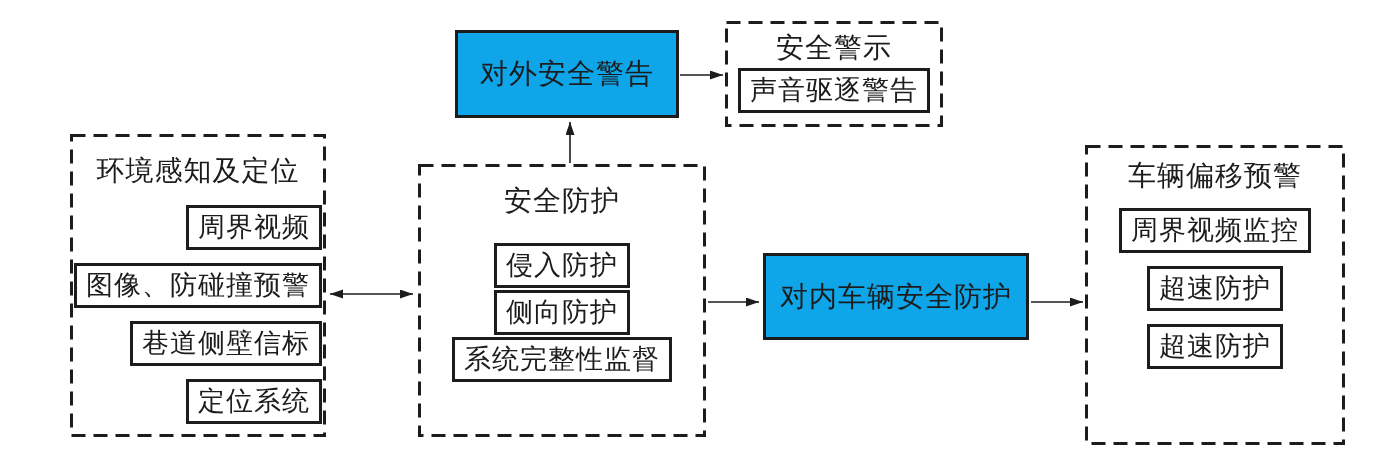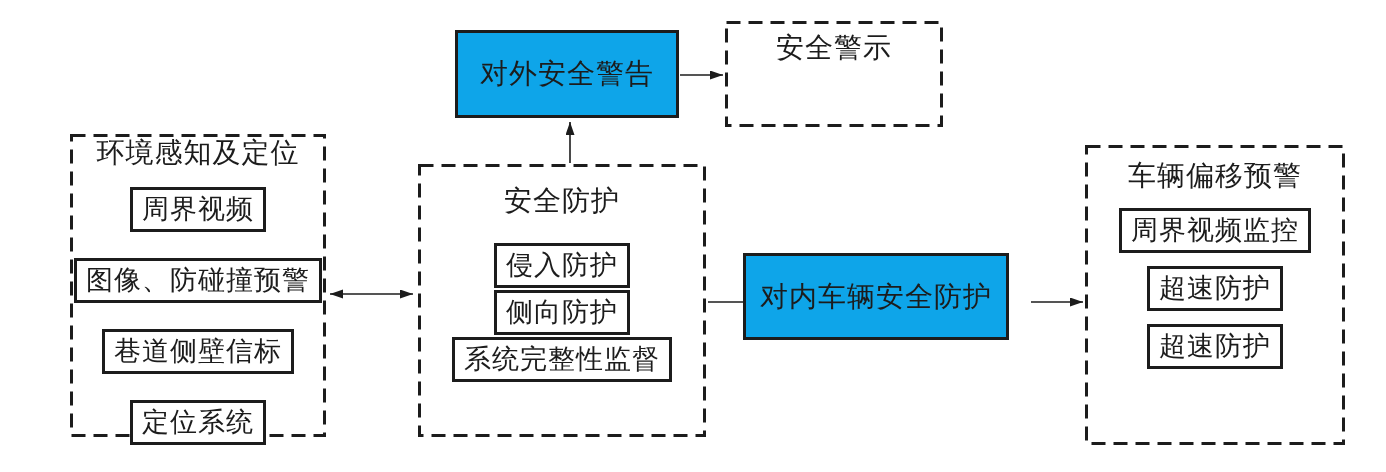--- a/index.html
+++ b/index.html
@@ -30,31 +30,31 @@
     padding:3px 9px;
     white-space:nowrap;text-align:center;
   }
   .solid-box{
     position:absolute;box-sizing:border-box;
     border:3px solid #1c1c1c;background:#0ea5e9;
     display:flex;align-items:center;justify-content:center;
     font-size:28px;letter-spacing:1px;white-space:nowrap;
   }
   
-  .g-env{left:70px;top:124px;width:256px;height:303px;padding-top:12px;}
-  .g-env .items{margin-top:17px;gap:26px;}
+  .g-env{left:70px;top:142px;width:256px;height:303px;padding-top:12px;}
+  .g-env .items{margin-top:17px;gap:13px;align-items:flex-end;}
   .g-safety{left:418px;top:164px;width:288px;height:273px;padding-top:20px;}
   .g-safety .items{margin-top:25px;gap:2px;}
   .g-alert{left:725px;top:21px;width:218px;height:106px;padding-top:10px;}
   .g-alert .items{margin-top:3px;}
   .g-vehicle{left:1085px;top:145px;width:260px;height:300px;padding-top:14px;}
   .g-vehicle .items{margin-top:15px;gap:13px;}
   
   .b-external{left:455px;top:30px;width:224px;height:88px;}
-  .b-internal{left:743px;top:253px;width:266px;height:87px;}
+  .b-internal{left:763px;top:253px;width:266px;height:87px;}
 </style>
 </head>
 <body>
 
 <div class="canvas">
 
   <svg class="arrow-layer" width="1386" height="472" viewBox="0 0 1386 472" xmlns="http://www.w3.org/2000/svg">
     <defs>
       <marker id="ah" markerUnits="userSpaceOnUse" markerWidth="14" markerHeight="10" refX="13" refY="4.5" orient="auto-start-reverse">
         <path d="M0,0 L13,4.5 L0,9 Z" fill="#1c1c1c"></path>
@@ -89,20 +89,23 @@
       <div class="item-box">侵入防护</div>
       <div class="item-box">侧向防护</div>
       <div class="item-box">系统完整性监督</div>
     </div>
   </div>
 
   <div class="solid-box b-external">对外安全警告</div>
 
   <div class="group g-alert">
     <div class="group-title">安全警示</div>
+    <div class="items">
+      <div class="item-box">声音驱逐警告</div>
+    </div>
   </div>
 
   <div class="solid-box b-internal">对内车辆安全防护</div>
 
   <div class="group g-vehicle">
     <div class="group-title">车辆偏移预警</div>
     <div class="items">
       <div class="item-box">周界视频监控</div>
       <div class="item-box">超速防护</div>
       <div class="item-box">超速防护</div>

